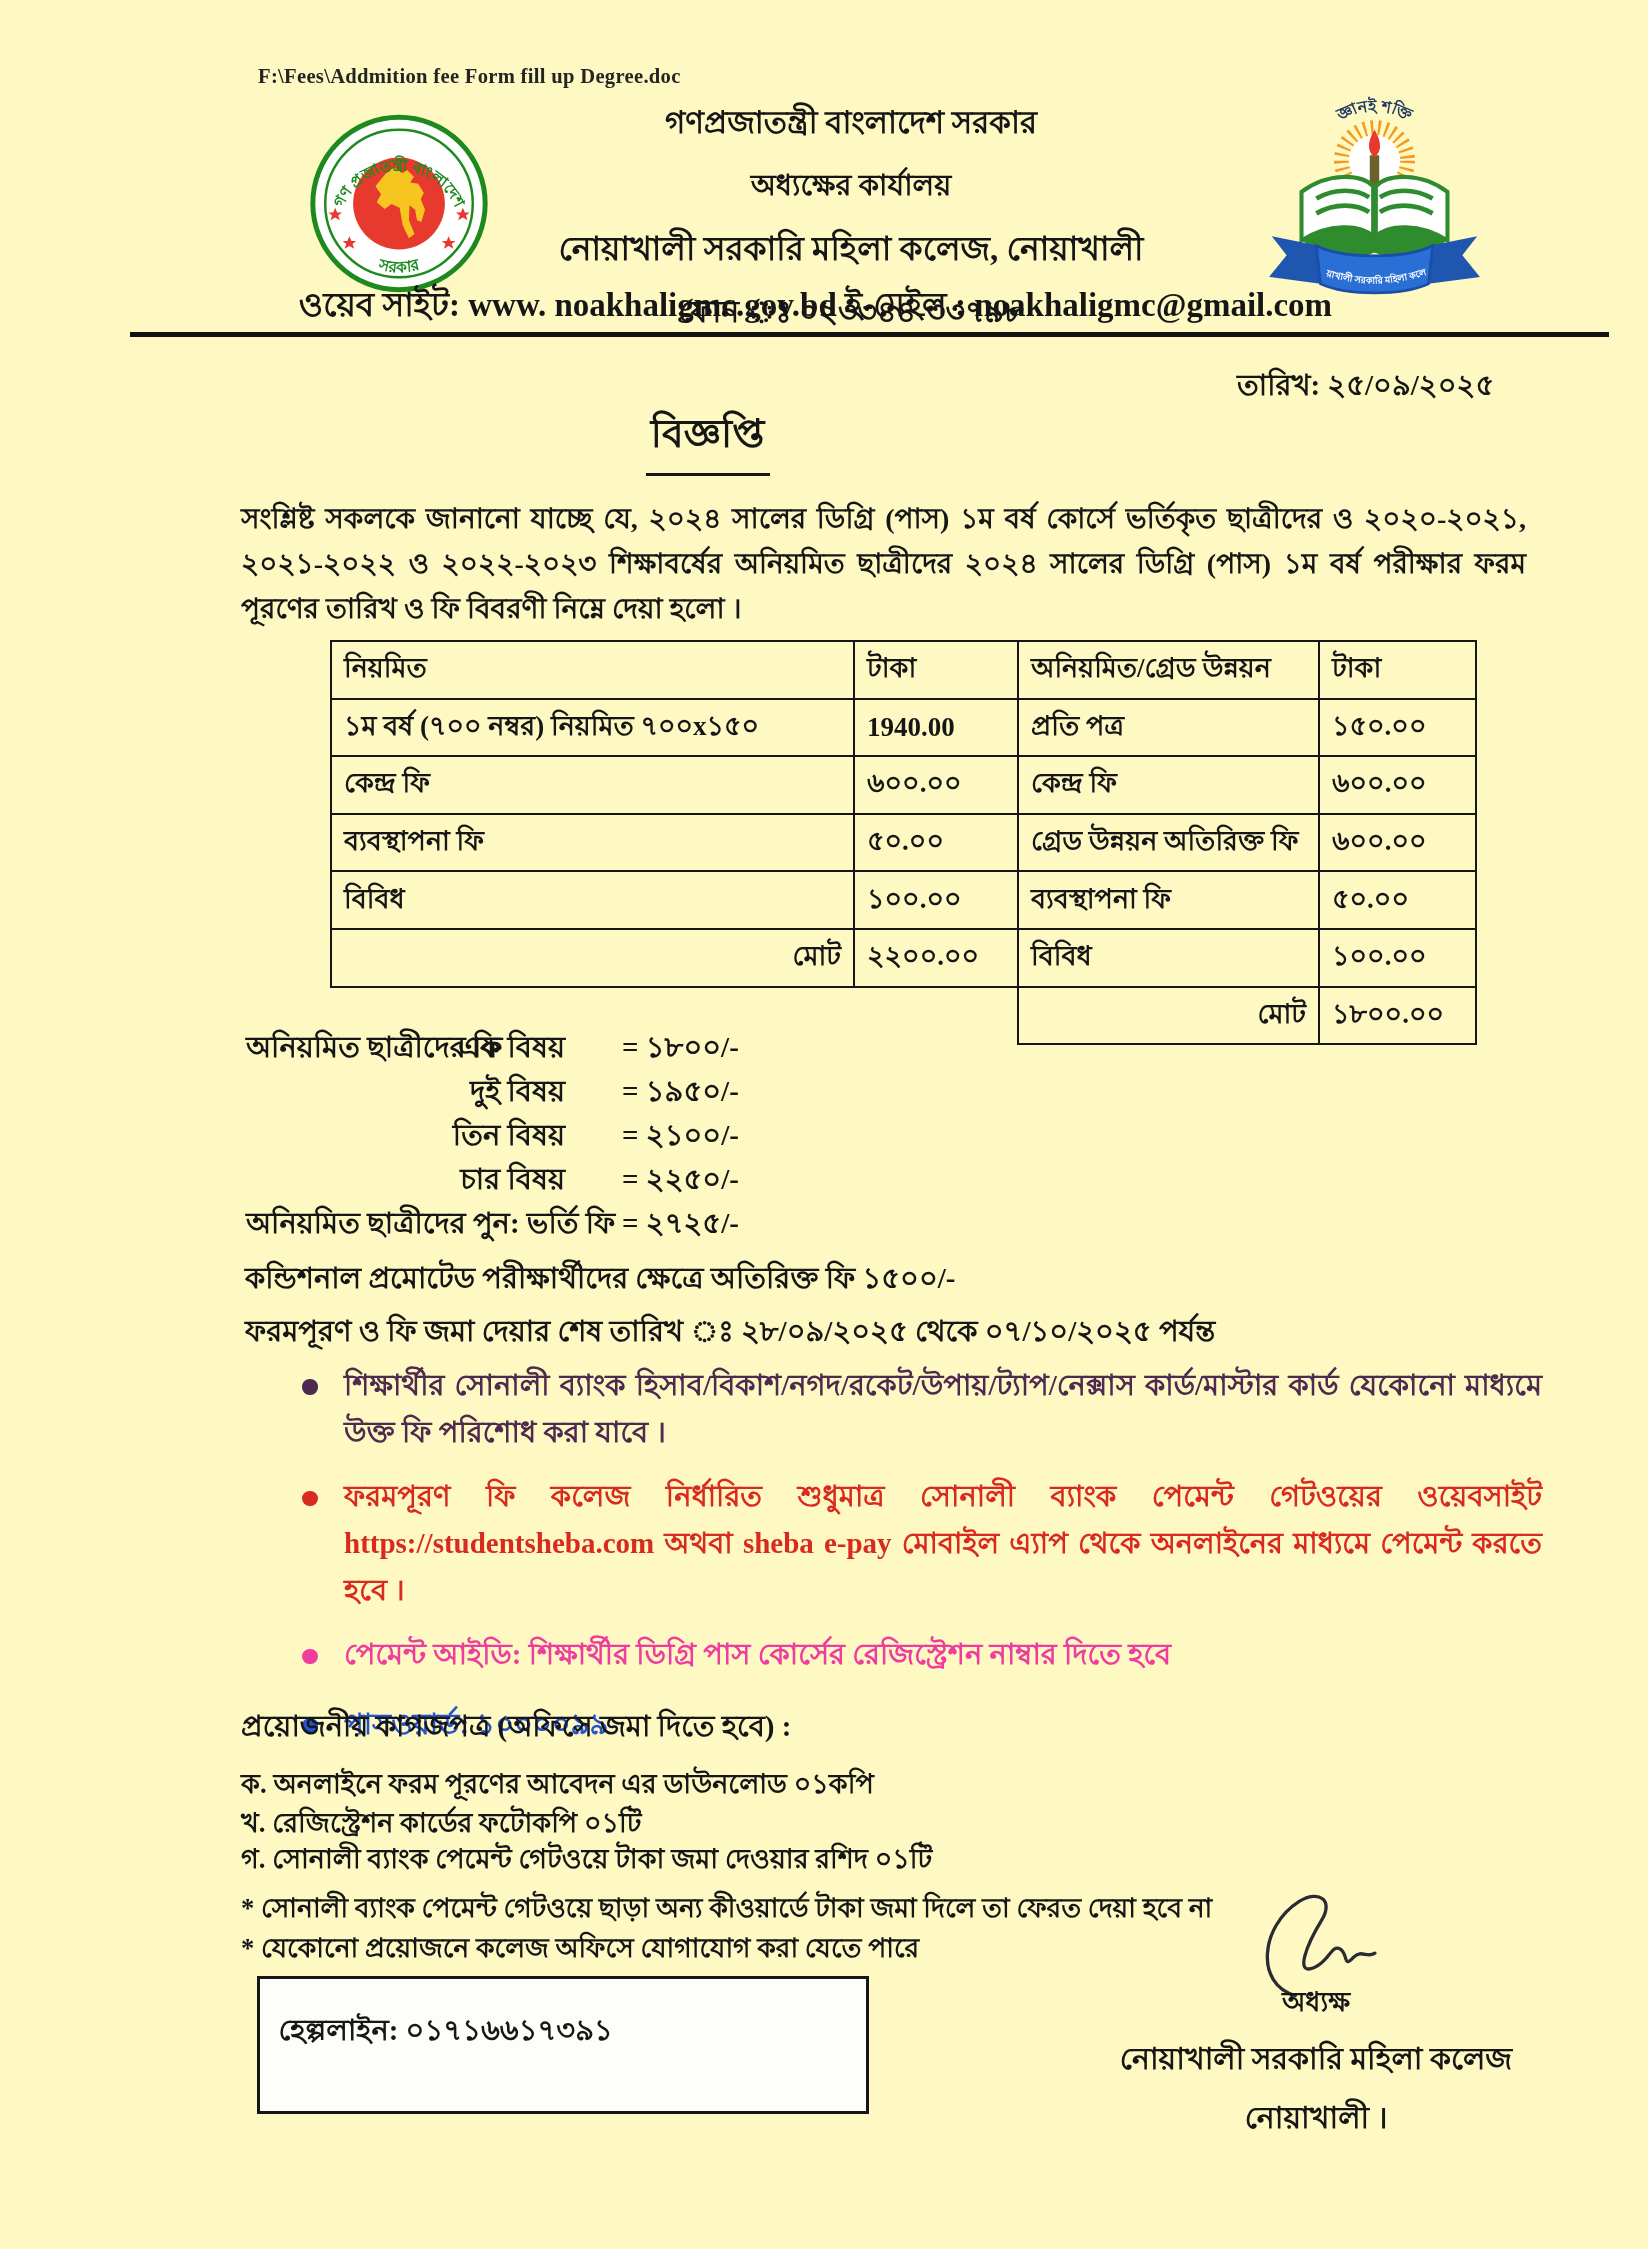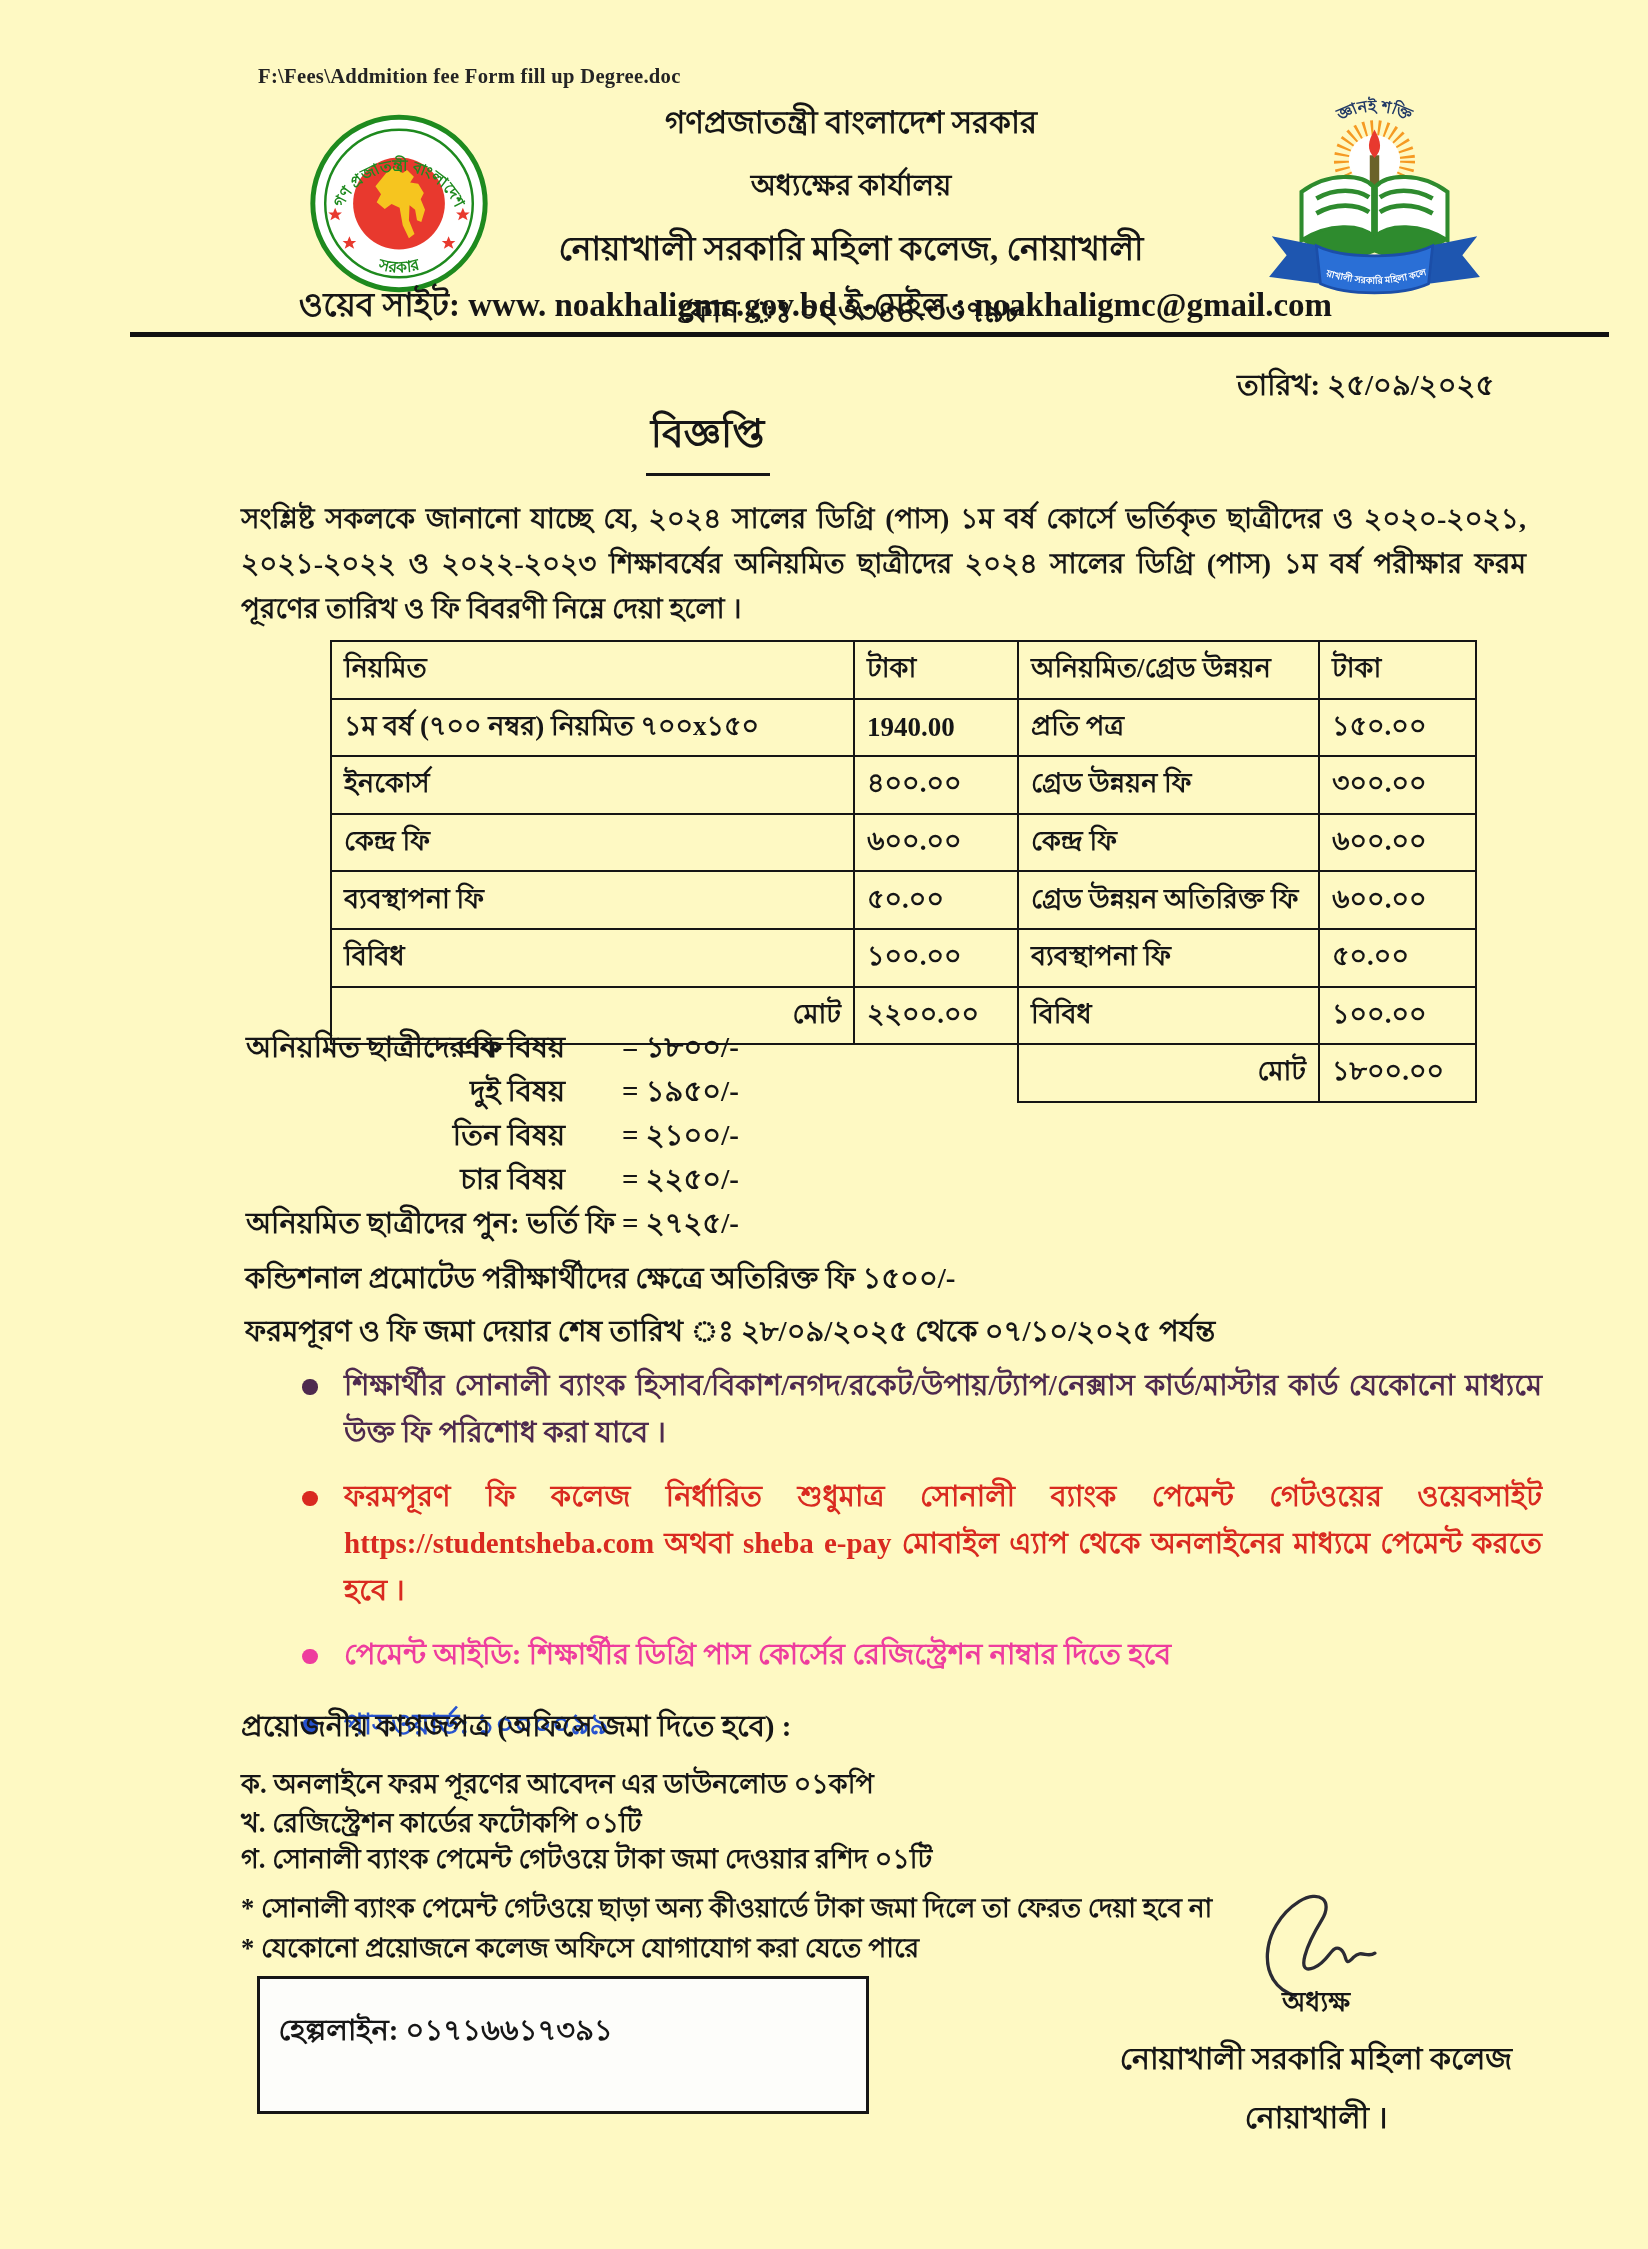--- a/index.html
+++ b/index.html
@@ -213,26 +213,20 @@
       </tr>
     </thead>
     <tbody>
       <tr>
         <td>১ম বর্ষ (৭০০ নম্বর) নিয়মিত ৭০০x১৫০</td>
         <td>1940.00</td>
         <td>প্রতি পত্র</td>
         <td>১৫০.০০</td>
       </tr>
       <tr>
-        <td>ইনকোর্স</td>
-        <td>৪০০.০০</td>
-        <td>গ্রেড উন্নয়ন ফি</td>
-        <td>৩০০.০০</td>
-      </tr>
-      <tr>
         <td>কেন্দ্র ফি</td>
         <td>৬০০.০০</td>
         <td>কেন্দ্র ফি</td>
         <td>৬০০.০০</td>
       </tr>
       <tr>
         <td>ব্যবস্থাপনা ফি</td>
         <td>৫০.০০</td>
         <td>গ্রেড উন্নয়ন অতিরিক্ত ফি</td>
         <td>৬০০.০০</td>

